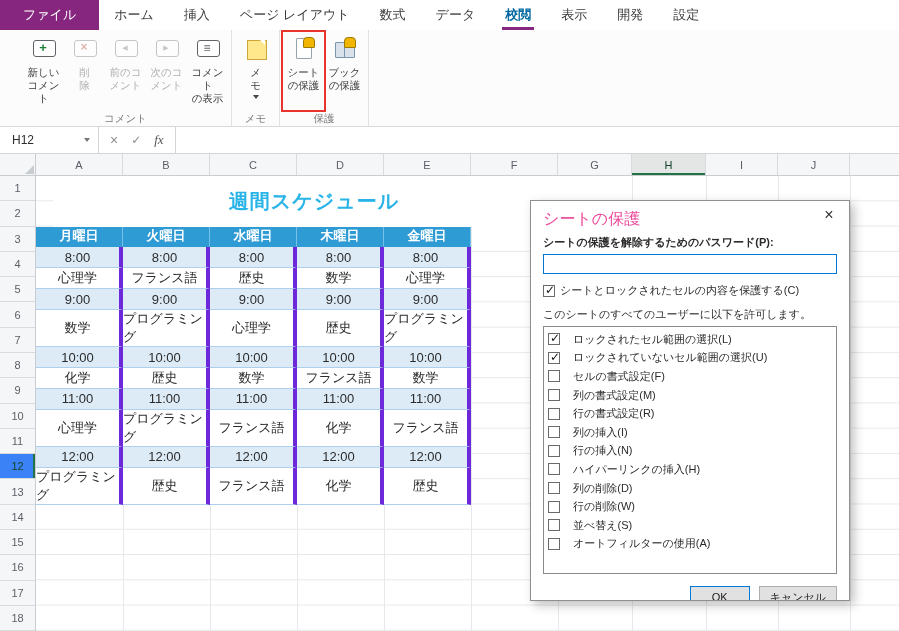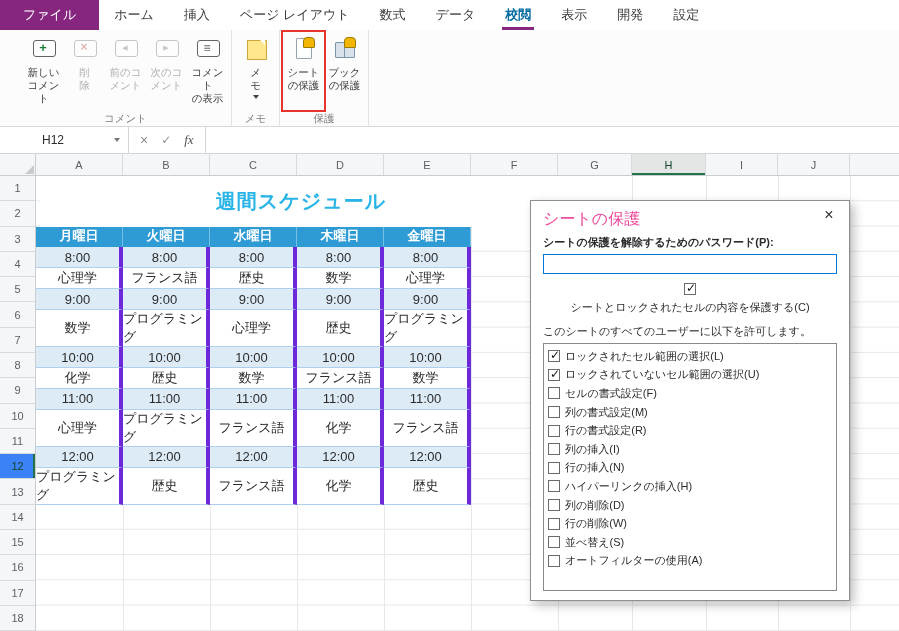--- a/index.html
+++ b/index.html
@@ -38,21 +38,21 @@
   
   .ic-sheet::before { content:""; position:absolute; left:7px; top:2px; width:14px; height:19px; background:#fff; border:1px solid #98A2AA; border-radius:1px; }
   .ic-sheet::after, .ic-book::after { content:""; position:absolute; right:4px; top:1px; width:10px; height:9px; background:#F2B600; border:1px solid #9C7C00; border-radius:4px 4px 1px 1px; }
   
   .ic-book::before { content:""; position:absolute; left:5px; top:6px; width:18px; height:14px; background:#D9E2EA; border:1px solid #7996AC; border-radius:1px;
     background-image:linear-gradient(to right, transparent 8px, #7996AC 8px, #7996AC 9px, transparent 9px); }
   .dd-caret { width:0; height:0; border-left:3.5px solid transparent; border-right:3.5px solid transparent; border-top:4px solid #444; margin-top:3px; }
 
   
   .formula-bar { height:27px; display:flex; align-items:stretch; background:#fff; border-bottom:1px solid #D5D5D5; }
-  .name-box { width:99px; border-right:1px solid #D5D5D5; display:flex; align-items:center; justify-content:space-between; padding:0 8px 0 12px; font-size:12px;margin-left:30px; }
+  .name-box { width:99px; border-right:1px solid #D5D5D5; display:flex; align-items:center; justify-content:space-between; padding:0 8px 0 12px; font-size:12px; }
   .nb-caret { width:0; height:0; border-left:3.5px solid transparent; border-right:3.5px solid transparent; border-top:4px solid #777; }
   .fb-btns { display:flex; align-items:center; gap:13px; padding:0 11px; border-right:1px solid #D5D5D5; }
   .fb-x { color:#8F8F8F; font-size:14px; }
   .fb-check { color:#8F8F8F; font-size:12px; }
   .fb-fx { font-family:"Liberation Serif","DejaVu Serif",serif; font-style:italic; color:#555; font-size:13px; }
   .fb-input { flex:1; }
 
   
   .grid { position:relative; height:477px; background:#fff; }
   .corner { position:absolute; left:0; top:0; width:36px; height:22px; background:#F5F6F7; border-right:1px solid #C9CDD1; border-bottom:1px solid #C9CDD1; }
@@ -61,42 +61,42 @@
   .ch { border-right:1px solid #D8DBDE; display:flex; align-items:center; justify-content:center; font-size:11px; color:#5A5F66; }
   .w87 { width:87px; } .w74 { width:74px; } .w72 { width:72px; } .wfill { flex:1; border-right:none; }
   .ch.sel { background:#E3E6E4; box-shadow:inset 0 -2px 0 #217346; color:#17432B; }
   .row-headers { position:absolute; left:0; top:22px; width:36px; bottom:0; display:flex; flex-direction:column; background:#F5F6F7; border-right:1px solid #C9CDD1; }
   .rh { flex:1; display:flex; align-items:center; justify-content:center; font-size:11px; color:#5A5F66; border-bottom:1px solid #D8DBDE; }
   .rh.sel { background:#3b82f6; box-shadow:inset -2px 0 0 #217346; color:#17432B; }
   .cells { position:absolute; left:36px; top:22px; right:0; bottom:0; overflow:hidden; background:#fff; }
   .hlines { position:absolute; inset:0; background-image:linear-gradient(to bottom, transparent calc(100% - 1px), #E7E8EA 0); background-size:100% 5.5556%; }
   .vline { position:absolute; top:0; bottom:0; width:1px; background:#E7E8EA; }
 
-  .sheet-title { position:absolute; left:4px; top:0; width:522px; height:11.1111%; background:#fff; display:flex; align-items:center; justify-content:center; font-size:20px; font-weight:700; color:#29B4E8; letter-spacing:1px; }
+  .sheet-title { position:absolute; left:17px; top:0; width:522px; height:11.1111%; background:#fff; display:flex; align-items:center; justify-content:center; font-size:20px; font-weight:700; color:#29B4E8; letter-spacing:1px; }
 
   .sched { position:absolute; left:0; top:11.1111%; width:436px; height:61.1111%; display:grid; grid-template-columns:repeat(5,87px); grid-template-rows:repeat(11,1fr); }
   .sc { border-right:4px solid #6d28d9; border-bottom:1px solid #AFD0EC; display:flex; align-items:center; justify-content:center; font-size:13px; background:#fff; }
   .sc.th { background:#2E9BD5; color:#fff; font-weight:700; border-right:1px solid #74C0E6; border-bottom:1px solid #2E9BD5; }
   .sc.time { background:#DDEBF7; }
 
   
   .dialog { position:absolute; left:530px; top:200px; width:320px; height:401px; background:#fff; border:1px solid #8F8F8F; box-shadow:4px 4px 10px rgba(0,0,0,.25); overflow:hidden; }
   .dlg-titlebar { height:30px; display:flex; align-items:flex-start; }
   .dlg-title { flex:1; font-size:16px; color:#ec4899; padding:8px 0 0 12px; }
   .dlg-close { width:40px; height:28px; display:flex; align-items:center; justify-content:center; font-size:16px; color:#333; }
   .dlg-body { padding:4px 12px 10px; }
   .dlg-label { font-size:11px; margin-bottom:4px;font-weight:bold; }
   .dlg-input { display:block; width:100%; height:20px; border:1px solid #0078D7; outline:none; font-size:12px; padding:0 3px; font-family:inherit; }
-  .cb-row { display:flex; align-items:center; gap:5px; margin-top:9px;flex-direction:column; }
+  .cb-row { display:flex; align-items:center; gap:5px; margin-top:9px; }
   .cb { width:12px; height:12px; border:1px solid #6A6A6A; background:#fff; position:relative; flex:none; }
   .cb.checked::after { content:"✓"; position:absolute; left:1px; top:-3px; font-size:12px; font-weight:700; color:#111; }
   .cb-label { font-size:11px; }
   .dlg-label2 { font-size:11px; margin-top:9px; }
   .perm-list { margin-top:4px; border:1px solid #8A8A8A; height:248px; padding:3px 2px; overflow:hidden; }
-  .perm-item { display:flex; align-items:center; gap:5px; height:18.6px; padding-left:2px; }
+  .perm-item { display:flex; align-items:center; gap:13px; height:18.6px; padding-left:2px; }
   .dlg-btns { display:flex; justify-content:flex-end; gap:9px; margin-top:12px; }
   .btn { height:22px; min-width:68px; background:#E1E1E1; border:1px solid #ADADAD; font-size:11px; font-family:inherit; color:#1a1a1a; padding:0 10px; }
   .btn.ok { border-color:#0078D7; min-width:60px; }
 </style>
 </head>
 <body>
 
 <div class="tabs-bar">
   <div class="tab file">ファイル</div>
   <div class="tab">ホーム</div>

